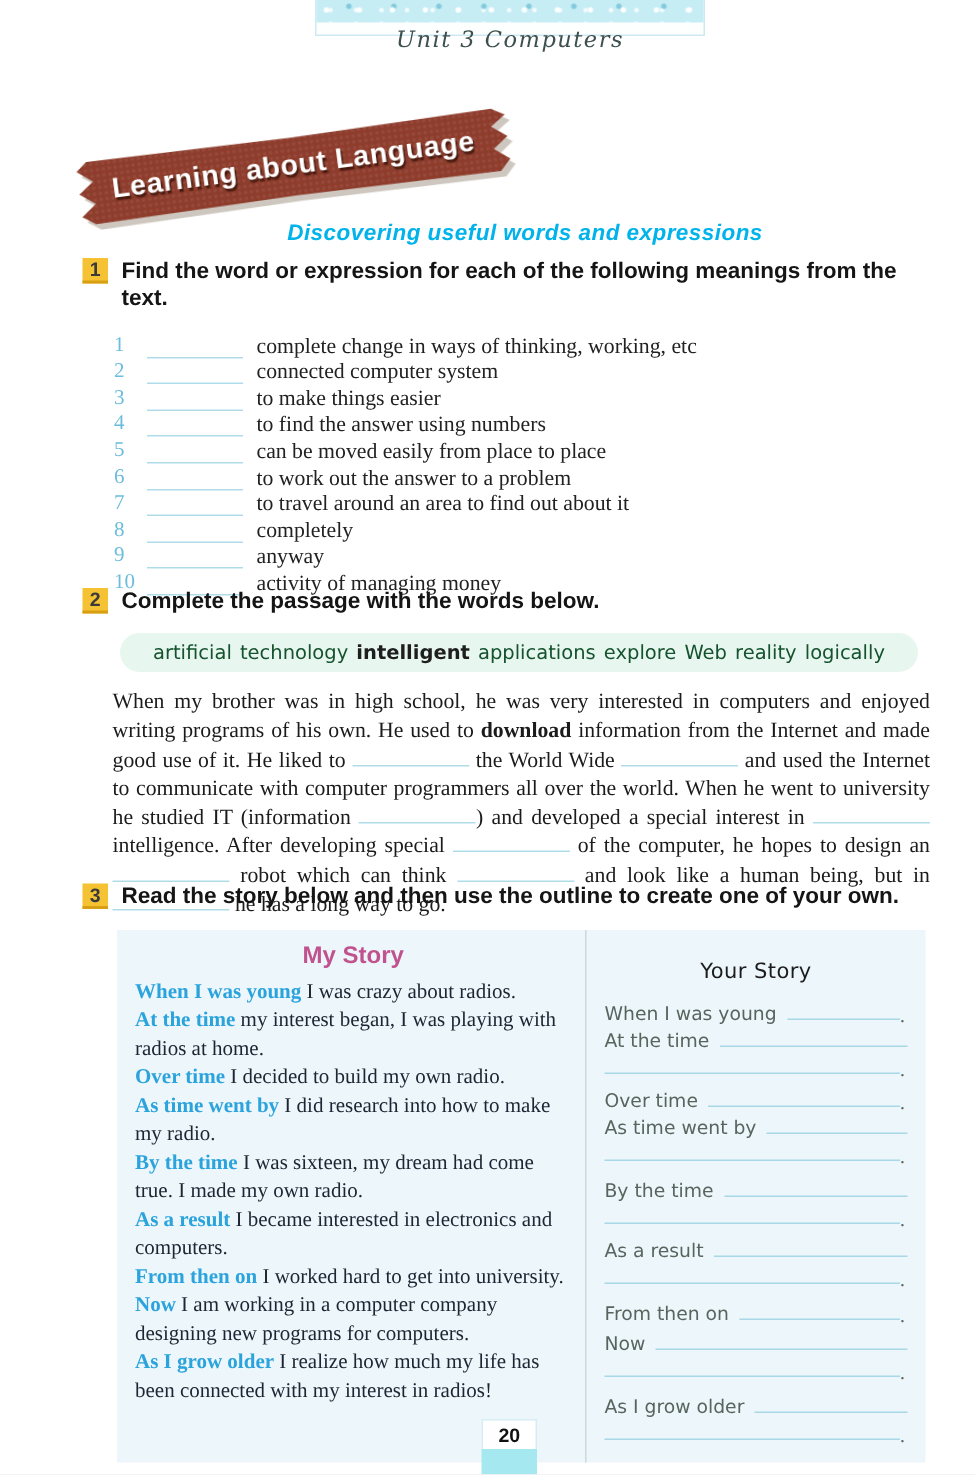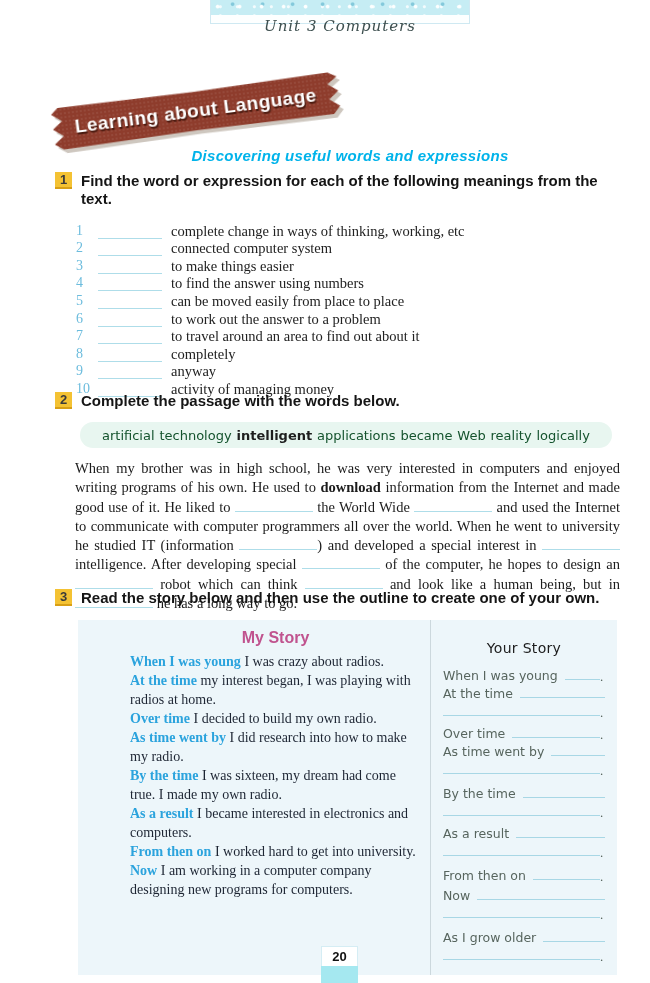--- a/index.html
+++ b/index.html
@@ -98,21 +98,21 @@
   .pblank {
     display:inline-block; width:78px; height:12px;
     border-bottom:1px solid #aedde9; vertical-align:baseline;
   }
 
   
   .story-table {
     margin:13px 0 0 23px; width:539px; display:flex;
     background:#edf6fa;
   }
-  .col-left { width:312px; padding:6px 9px 12px 12px;margin-left:40px; }
+  .col-left { width:312px; padding:6px 9px 12px 12px; }
   .col-right { flex:1; border-left:1px solid #ccd8dd; padding:6px 12px 12px 12px; }
   .my-heading {
     text-align:center; font-family:"Liberation Sans", sans-serif;
     font-weight:bold; font-size:16px; color:#c0538e; margin:3px 0 5px;
   }
   .story-entry { font-size:14px; line-height:19px; color:#1d2533; }
   .story-lead { color:#2ba3dd; font-weight:bold; }
   .your-heading {
     text-align:center; font-family:"DejaVu Sans", sans-serif;
     font-size:14px; color:#1c1c1c; margin:14px 0 9px; letter-spacing:0.3px;
@@ -219,21 +219,21 @@
   <section class="exercise ex2">
     <div class="ex-head">
       <span class="badge">2</span>
       <span class="ex-title">Complete the passage with the words below.</span>
     </div>
     <div class="word-bank" id="word-bank">
         <span class="word-bank-item">artificial</span>
         <span class="word-bank-item">technology</span>
         <span class="word-bank-item bold">intelligent</span>
         <span class="word-bank-item">applications</span>
-        <span class="word-bank-item">became</span>
+        <span class="word-bank-item">explore</span>
         <span class="word-bank-item">Web</span>
         <span class="word-bank-item">reality</span>
         <span class="word-bank-item">logically</span>
       </div>
     <p class="passage" id="passage">When my brother was in high school, he was very interested in computers and enjoyed writing programs of his own. He used to <b>download</b> information from the Internet and made good use of it. He liked to <span class="pblank"></span> the World Wide <span class="pblank"></span> and used the Internet to communicate with computer programmers all over the world. When he went to university he studied IT (information <span class="pblank"></span>) and developed a special interest in <span class="pblank"></span> intelligence. After developing special <span class="pblank"></span> of the computer, he hopes to design an <span class="pblank"></span> robot which can think <span class="pblank"></span> and look like a human being, but in <span class="pblank"></span> he has a long way to go.</p>
   </section>
 
   <section class="exercise ex3">
     <div class="ex-head">
       <span class="badge">3</span>
@@ -244,20 +244,21 @@
         <div class="my-heading">My Story</div>
         <div id="my-story-entries">
             <div class="story-entry"><span class="story-lead">When I was young</span> I was crazy about radios.</div>
             <div class="story-entry"><span class="story-lead">At the time</span> my interest began, I was playing with radios at home.</div>
             <div class="story-entry"><span class="story-lead">Over time</span> I decided to build my own radio.</div>
             <div class="story-entry"><span class="story-lead">As time went by</span> I did research into how to make my radio.</div>
             <div class="story-entry"><span class="story-lead">By the time</span> I was sixteen, my dream had come true. I made my own radio.</div>
             <div class="story-entry"><span class="story-lead">As a result</span> I became interested in electronics and computers.</div>
             <div class="story-entry"><span class="story-lead">From then on</span> I worked hard to get into university.</div>
             <div class="story-entry"><span class="story-lead">Now</span> I am working in a computer company designing new programs for computers.</div>
+            <div class="story-entry"><span class="story-lead">As I grow older</span> I realize how much my life has been connected with my interest in radios!</div>
           </div>
       </div>
       <div class="col-right">
         <div class="your-heading">Your Story</div>
         <div id="your-story-lines">
             <div class="y-group">
               <div class="y-line">
                 <span class="y-label">When I was young</span>
                 <span class="y-fill"></span>
                 <span class="y-dot">.</span>

